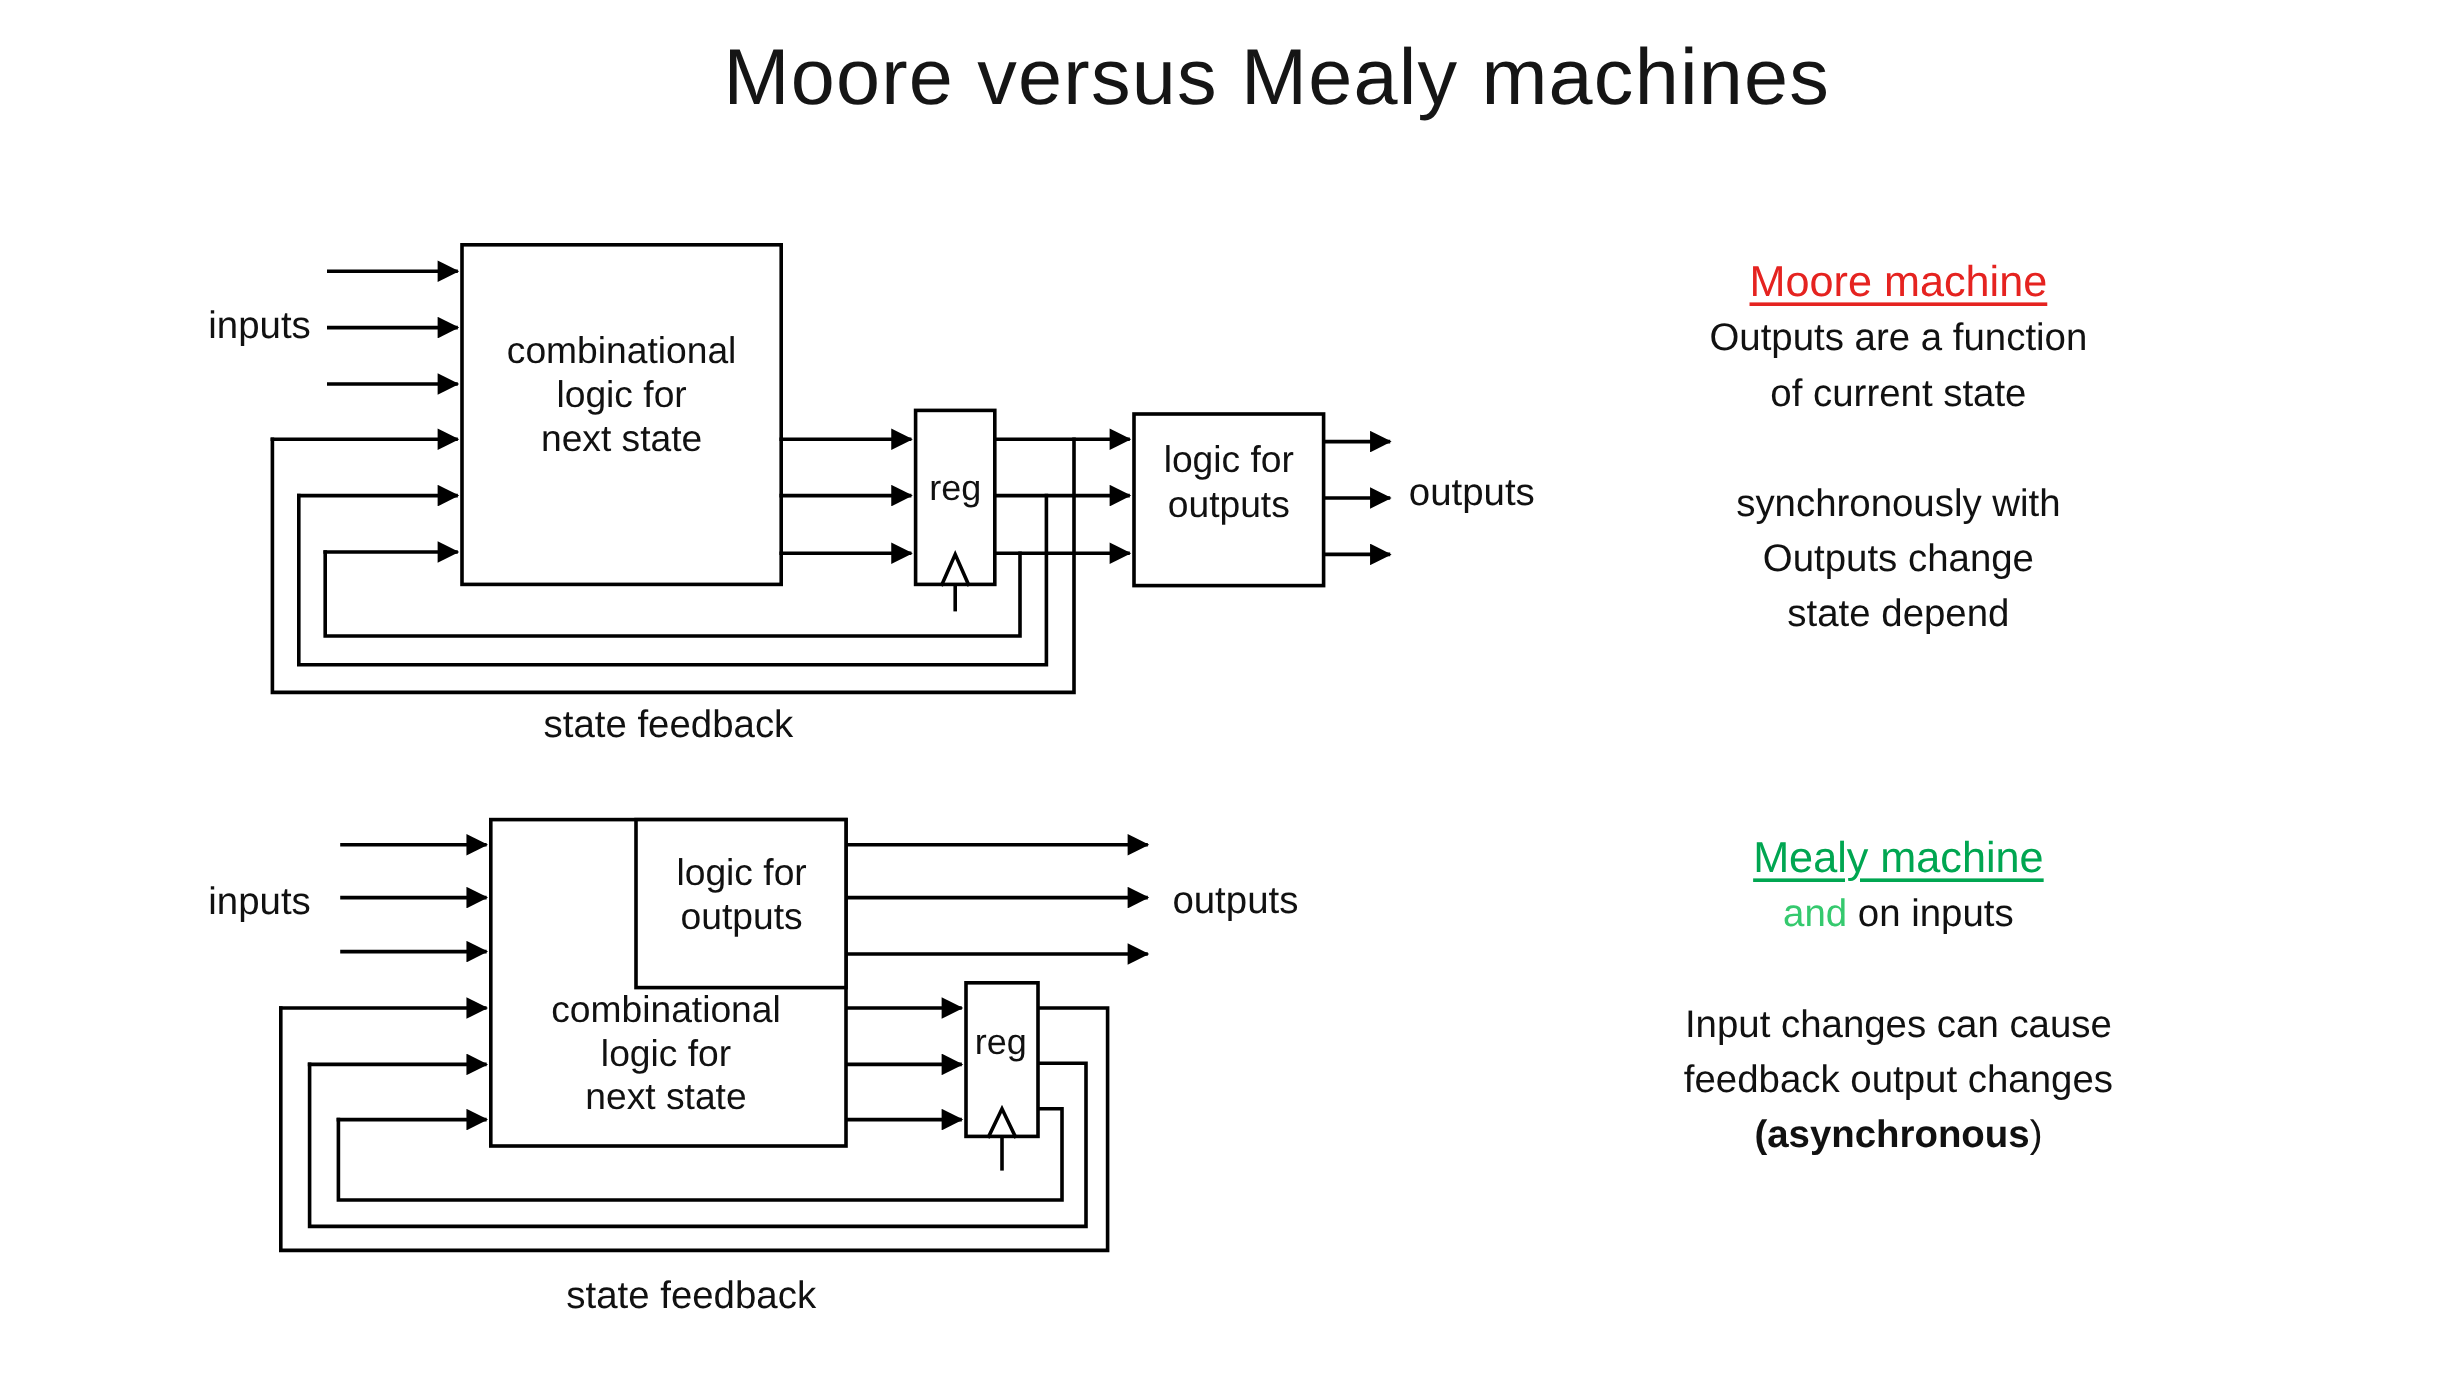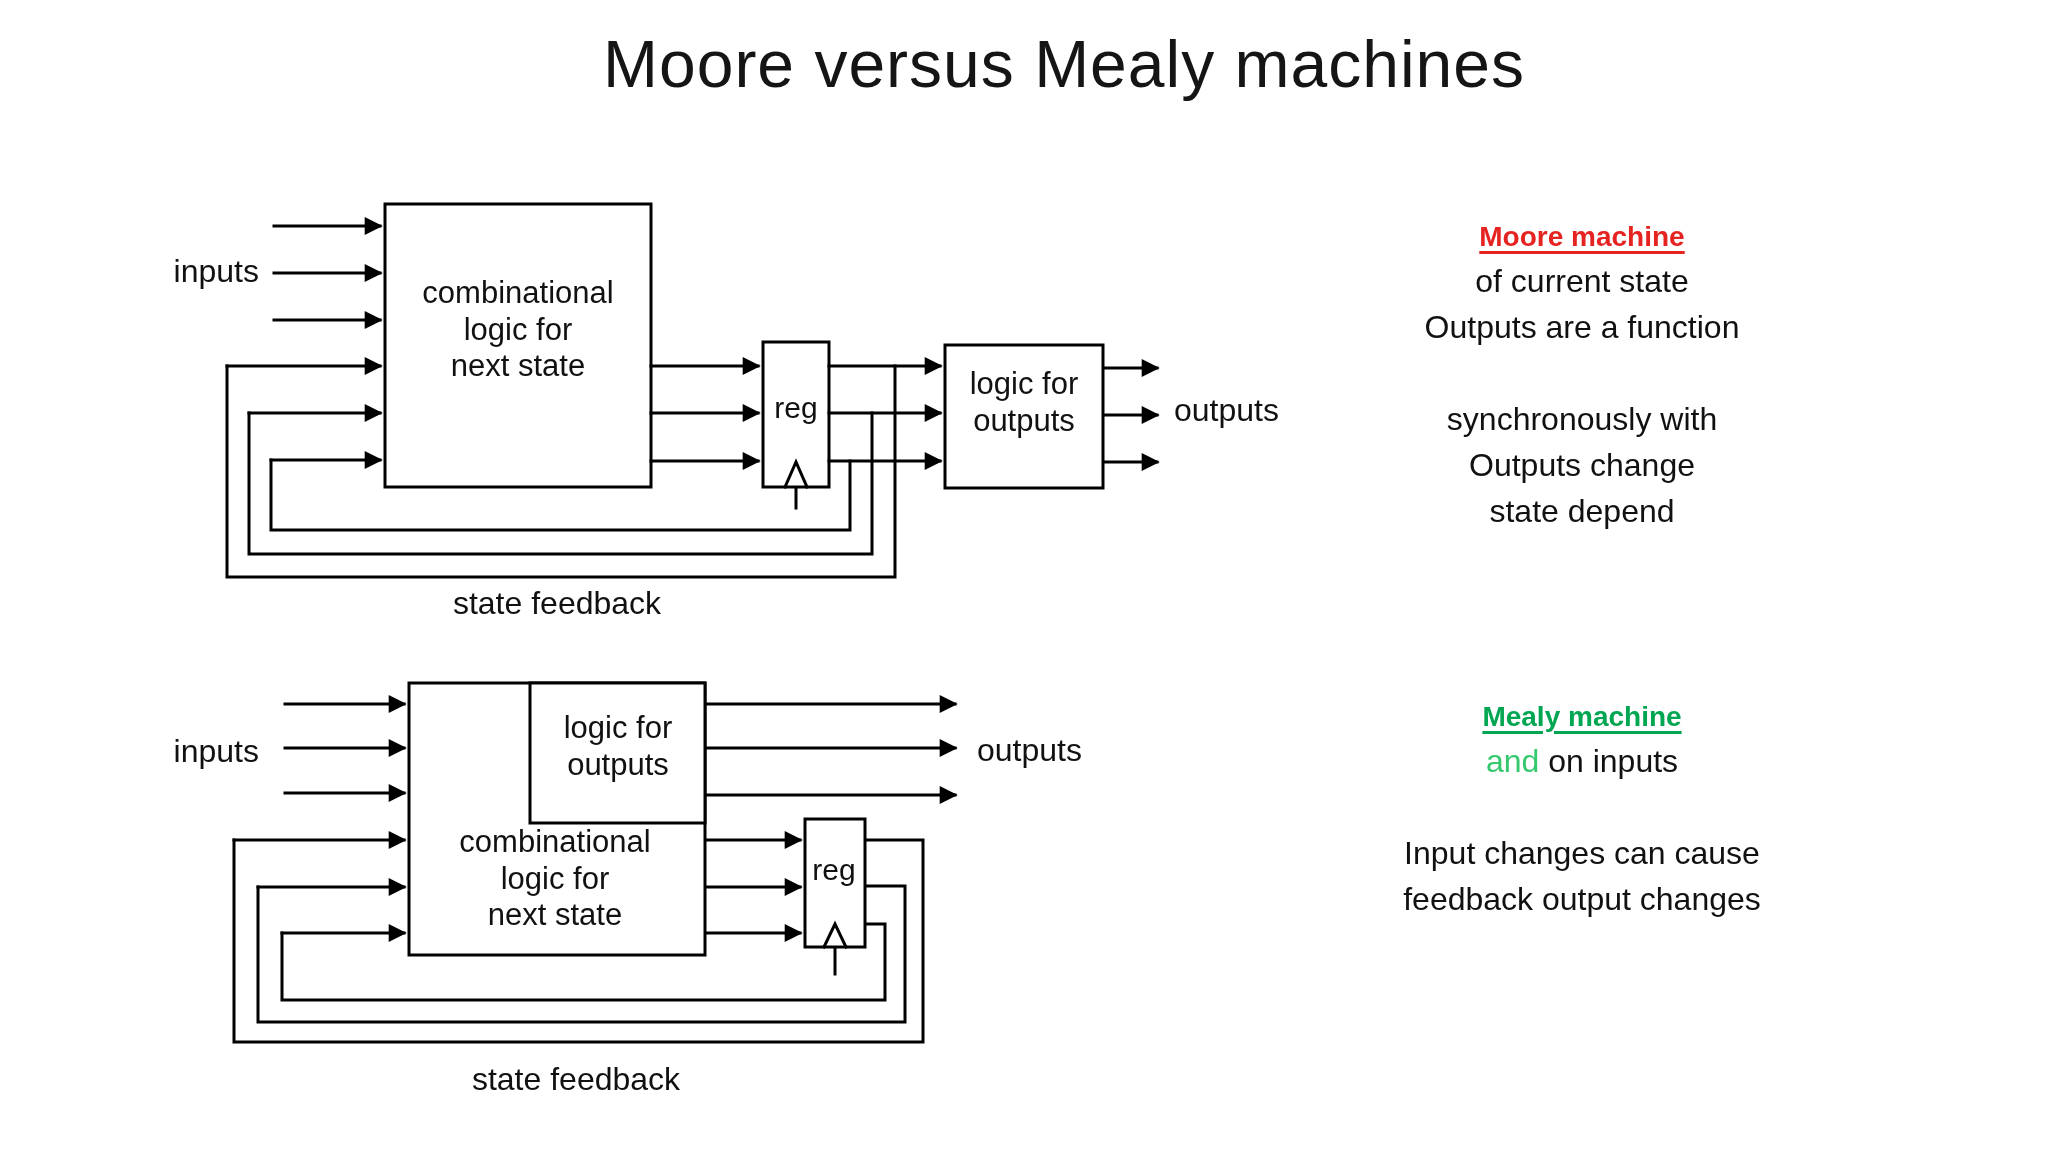--- a/index.html
+++ b/index.html
@@ -19,21 +19,21 @@
   .box { fill:#fff; stroke:var(--wire,#000); stroke-width:3; }
   text { font-family:"Liberation Sans", sans-serif; fill:#111; }
   .lbl { font-size:32px; }
   .btx { font-size:31px; }
   .rtx { font-size:30px; }
 
   
   .tcol { position:absolute; width:560px; text-align:center; font-size:32px; }
   .tcol .ln { height:46px; line-height:46px; white-space:nowrap; }
   .hd {
-    font-weight:bold; font-size:28px;
+    font-weight:normal; font-size:36px;
     text-decoration:underline; text-decoration-thickness:3px; text-underline-offset:5px;
   }
   .moore-col .hd { color:var(--moore-red,#e52320); }
   .mealy-col .hd { color:var(--mealy-green,#00a651); }
   .green { color:var(--and-green,#35c96e); }
   .b { font-weight:bold; }
 </style>
 </head>
 <body>
 
@@ -162,29 +162,30 @@
         <text class="btx" x="543" y="914" text-anchor="middle" dominant-baseline="central">next state</text>
       </g>
       <text class="rtx" x="822" y="869" text-anchor="middle" dominant-baseline="central">reg</text>
       <text class="lbl" x="965" y="750" text-anchor="start" dominant-baseline="central">outputs</text>
       <text class="lbl" x="564" y="1079" text-anchor="middle" dominant-baseline="central">state feedback</text>
     </g>
   </svg>
 
   <div class="tcol moore-col" style="left:1290px; top:212px;">
     <div class="ln"><span class="hd">Moore machine</span></div>
+    <div class="ln">Outputs are a function</div>
     <div class="ln">of current state</div>
-    <div class="ln">Outputs are a function</div>
     <div class="ln"></div>
     <div class="ln">synchronously with</div>
     <div class="ln">Outputs change</div>
     <div class="ln">state depend</div>
   </div>
 
   <div class="tcol mealy-col" style="left:1290px; top:692px;">
     <div class="ln"><span class="hd">Mealy machine</span></div>
     <div class="ln"><span class="green">and</span><span> on inputs</span></div>
     <div class="ln"></div>
     <div class="ln">Input changes can cause</div>
     <div class="ln">feedback output changes</div>
+    <div class="ln"><span class="b">(asynchronous</span><span>)</span></div>
   </div>
 
 </div>
 
 </body></html>

